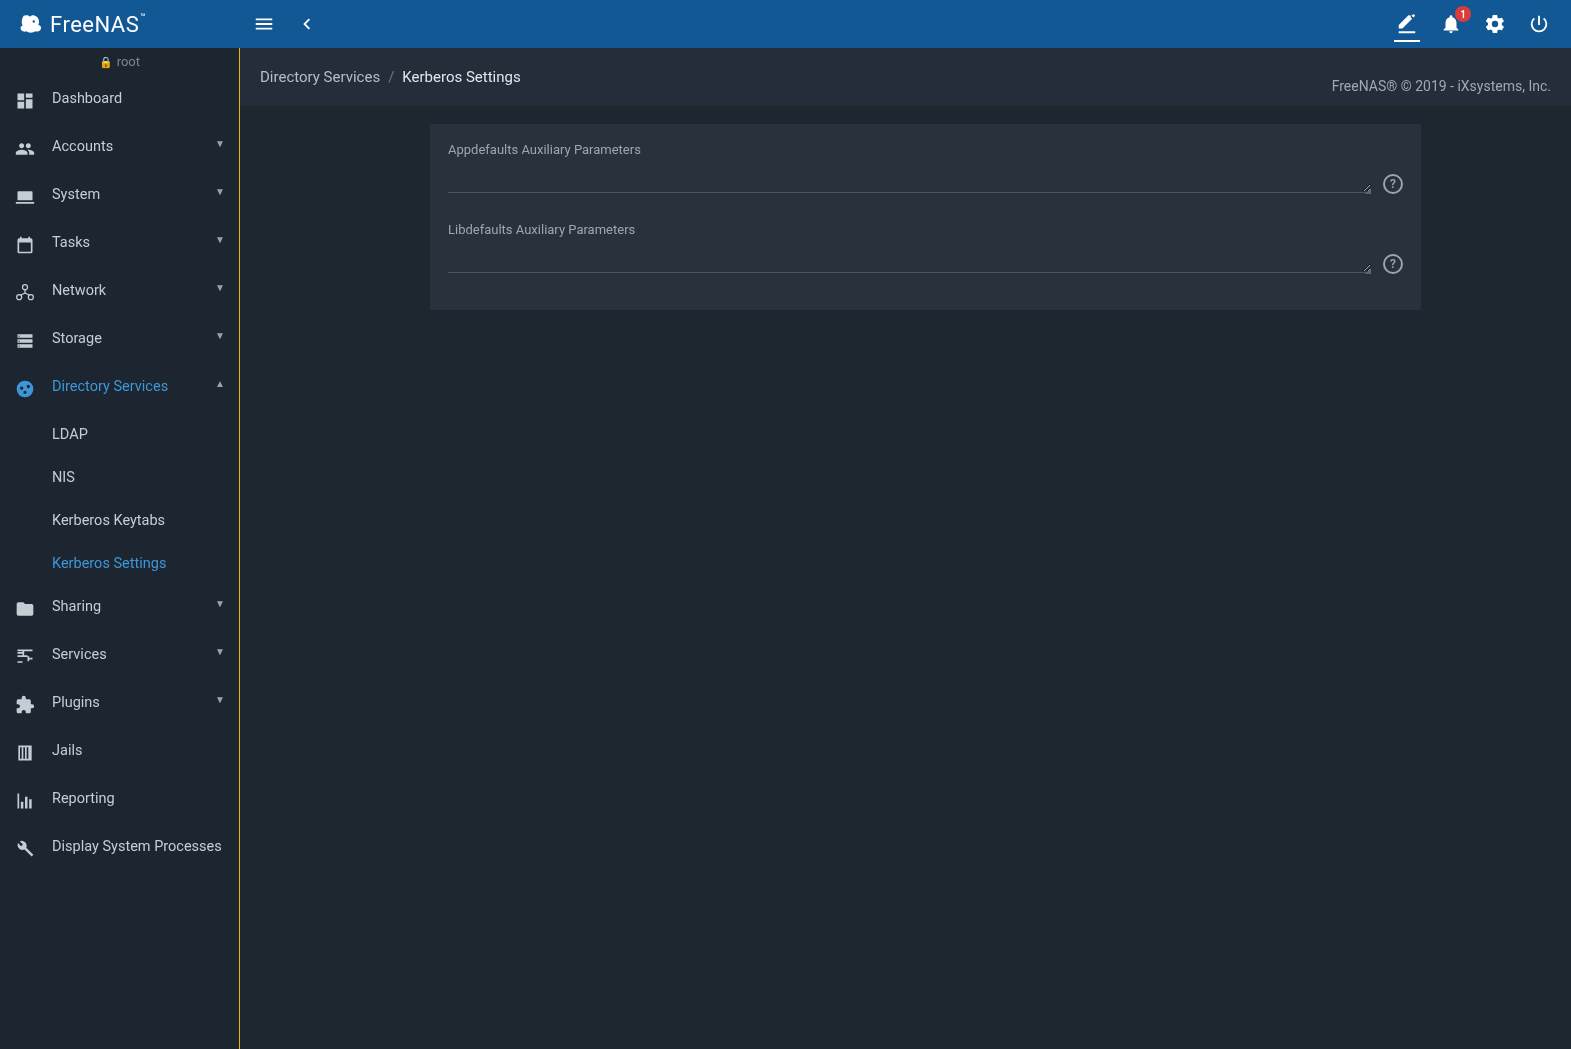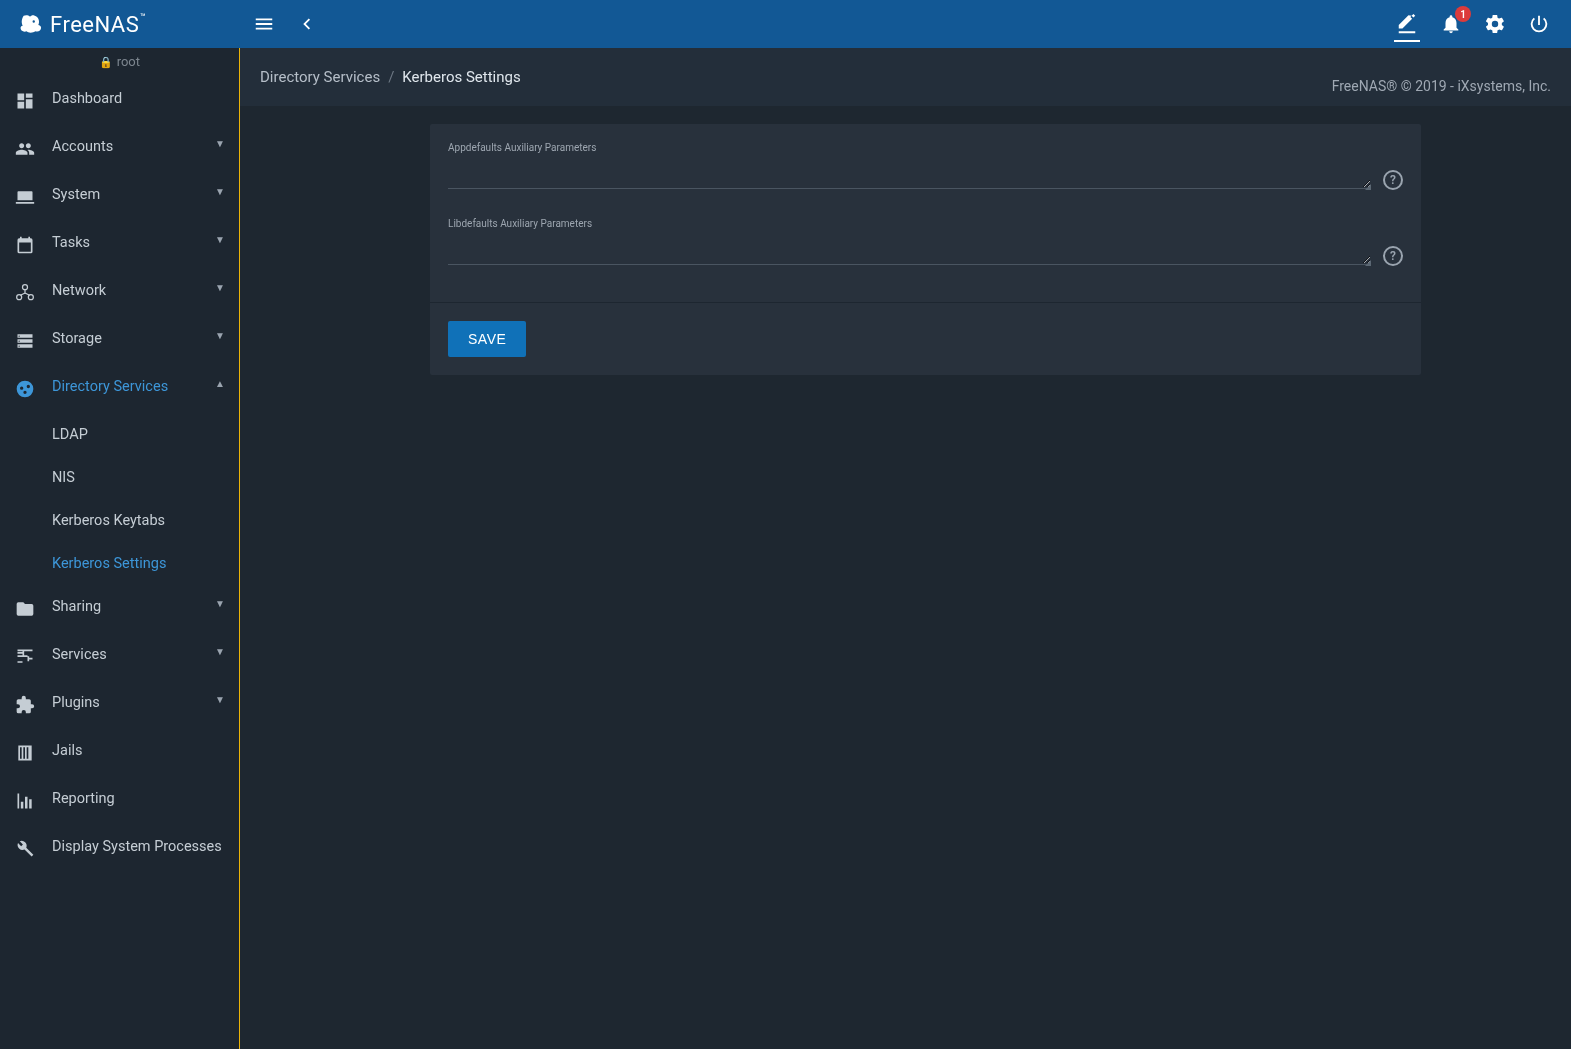--- a/index.html
+++ b/index.html
@@ -140,21 +140,21 @@
     margin-bottom: 26px;
     position: relative;
     display:flex;
     align-items:flex-end;
     gap:12px;
   }
   .field-inner { flex:1; position:relative;}
   .field-label {
     display:block;
     color: #9da6b0;
-    font-size: 10px;
+    font-size: 13px;
     margin-bottom: 10px;
   }
   .field-input {
     width: 100%;
     background: transparent;
     border: none;
     border-bottom: 1px solid #4a5561;
     color: #e0e6ec;
     font-size: 14px;
     padding: 6px 0 4px;
@@ -387,19 +387,16 @@
             <div class="field">
               <div class="field-inner"><label class="field-label">Appdefaults Auxiliary Parameters</label><textarea class="field-input" style=""></textarea><span class="resize-corner"></span></div>
               <span class="help-icon">?</span>
             </div>
             <div class="field">
               <div class="field-inner"><label class="field-label">Libdefaults Auxiliary Parameters</label><textarea class="field-input" style=""></textarea><span class="resize-corner"></span></div>
               <span class="help-icon">?</span>
             </div>
           </div>
         <div class="divider"></div>
-        <div class="card-actions">
-          <button class="btn-primary">SAVE</button>
-        </div>
       </div>
     </div>
   </div>
 </div>
 
 </body></html>

